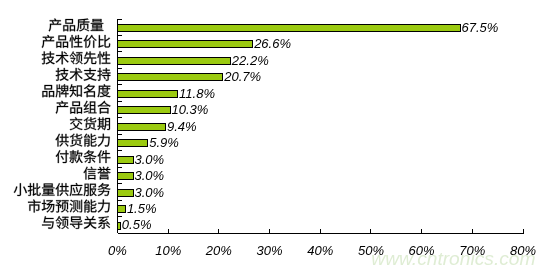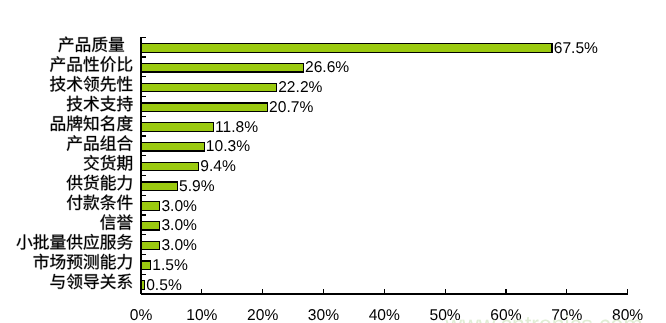--- a/index.html
+++ b/index.html
@@ -1,19 +1,19 @@
 <!DOCTYPE html>
 <html><head>
 <meta charset="utf-8">
 <title>Horizontal bar chart</title>
 <style>
   html,body{margin:0;padding:0;background:#ffffff;}
   body{width:555px;height:269px;overflow:hidden;
        font-family:"Liberation Sans",sans-serif;}
-  #chart-wrap{position:absolute;left:0;top:16px;width:555px;height:197px;}
+  #chart-wrap{position:absolute;left:0;top:4px;width:555px;height:197px;font-style:italic;}
   
   #chart-root{display:block;width:555px;height:269px;filter:opacity(0.999);}
   .bar{shape-rendering:crispEdges;}
   .axis-line,.tick{shape-rendering:crispEdges;}
   .val-label,.tick-label{font-family:"Liberation Sans",sans-serif;font-size:13px;}
   .tick-label{text-anchor:middle;}
   .cat-glyph{stroke-width:18;stroke-linejoin:round;paint-order:stroke;}
   .watermark-text{font-family:"Liberation Sans",sans-serif;font-size:19.2px;}
 </style>
 </head>

